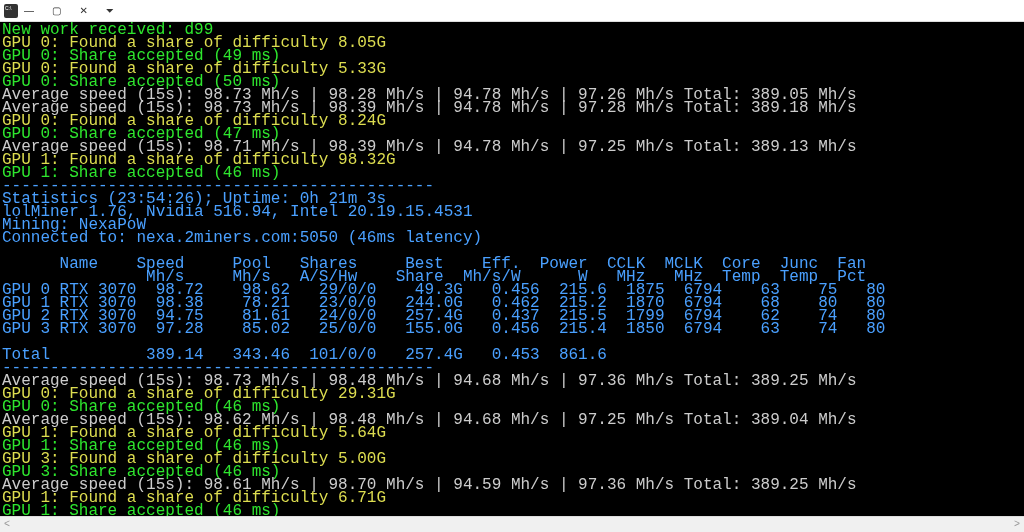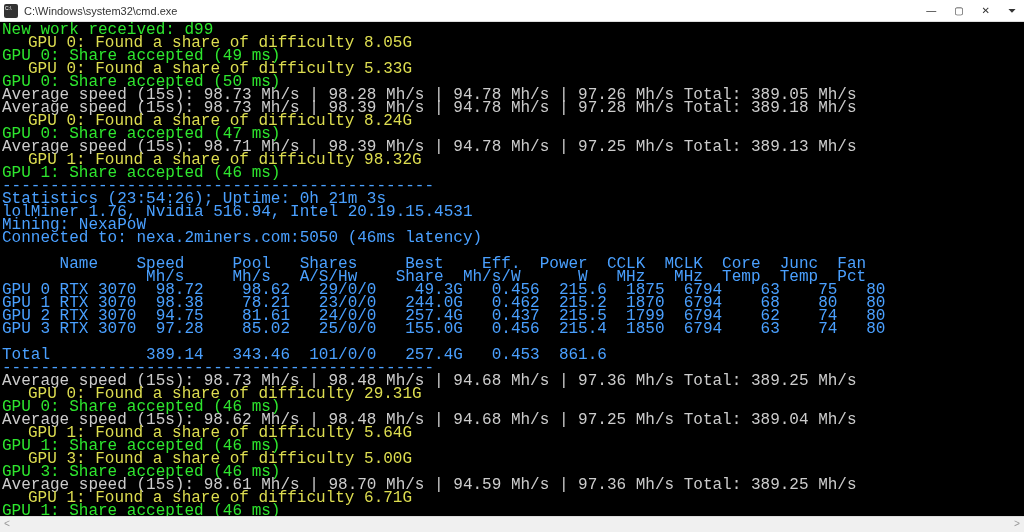--- a/index.html
+++ b/index.html
@@ -39,41 +39,40 @@
     color: #cccccc;
     width: 100%;
     height: 494px;
     overflow: hidden;
     font-size: 16px;
     line-height: 13px;
     padding: 2px 2px;
     white-space: pre;
   }
   .g { color: #2ee62e; }       
-  .y { color: #dddd50; margin-left: 26px; }       
+  .y { color: #dddd50; }       
   .w { color: #cccccc; }       
   .c { color: #4aa0ff; }       
   .scrollarrows {
     height: 16px;
     background: #f0f0f0;
     display: flex;
     justify-content: space-between;
     font-size: 10px;
     padding: 0 4px;
     color: #999;
     align-items: center;
     border-top: 1px solid #ddd;
   }
 </style>
 </head>
 <body>
 
 <div class="titlebar">
   <span class="icon"></span>
-  <span class="title">C:\Windows\system32\cmd.exe</span>
   <div class="controls">
     <span>—</span>
     <span>▢</span>
     <span>✕</span>
     <span>⏷</span>
   </div>
 </div>
 
 <div class="terminal" id="term"><div class="g">New work received: d99</div><div class="y">GPU 0: Found a share of difficulty 8.05G</div><div class="g">GPU 0: Share accepted (49 ms)</div><div class="y">GPU 0: Found a share of difficulty 5.33G</div><div class="g">GPU 0: Share accepted (50 ms)</div><div class="w">Average speed (15s): 98.73 Mh/s | 98.28 Mh/s | 94.78 Mh/s | 97.26 Mh/s Total: 389.05 Mh/s</div><div class="w">Average speed (15s): 98.73 Mh/s | 98.39 Mh/s | 94.78 Mh/s | 97.28 Mh/s Total: 389.18 Mh/s</div><div class="y">GPU 0: Found a share of difficulty 8.24G</div><div class="g">GPU 0: Share accepted (47 ms)</div><div class="w">Average speed (15s): 98.71 Mh/s | 98.39 Mh/s | 94.78 Mh/s | 97.25 Mh/s Total: 389.13 Mh/s</div><div class="y">GPU 1: Found a share of difficulty 98.32G</div><div class="g">GPU 1: Share accepted (46 ms)</div><div class="c">---------------------------------------------</div><div class="c">Statistics (23:54:26); Uptime: 0h 21m 3s</div><div class="c">lolMiner 1.76, Nvidia 516.94, Intel 20.19.15.4531</div><div class="c">Mining: NexaPoW</div><div class="c">Connected to: nexa.2miners.com:5050 (46ms latency)</div><div class="c"> </div><div class="c">      Name    Speed     Pool   Shares     Best    Eff.  Power  CCLK  MCLK  Core  Junc  Fan</div><div class="c">               Mh/s     Mh/s   A/S/Hw    Share  Mh/s/W      W   MHz   MHz  Temp  Temp  Pct</div><div class="c">GPU 0 RTX 3070  98.72    98.62   29/0/0    49.3G   0.456  215.6  1875  6794    63    75   80</div><div class="c">GPU 1 RTX 3070  98.38    78.21   23/0/0   244.0G   0.462  215.2  1870  6794    68    80   80</div><div class="c">GPU 2 RTX 3070  94.75    81.61   24/0/0   257.4G   0.437  215.5  1799  6794    62    74   80</div><div class="c">GPU 3 RTX 3070  97.28    85.02   25/0/0   155.0G   0.456  215.4  1850  6794    63    74   80</div><div class="c"> </div><div class="c">Total          389.14   343.46  101/0/0   257.4G   0.453  861.6</div><div class="c">---------------------------------------------</div><div class="w">Average speed (15s): 98.73 Mh/s | 98.48 Mh/s | 94.68 Mh/s | 97.36 Mh/s Total: 389.25 Mh/s</div><div class="y">GPU 0: Found a share of difficulty 29.31G</div><div class="g">GPU 0: Share accepted (46 ms)</div><div class="w">Average speed (15s): 98.62 Mh/s | 98.48 Mh/s | 94.68 Mh/s | 97.25 Mh/s Total: 389.04 Mh/s</div><div class="y">GPU 1: Found a share of difficulty 5.64G</div><div class="g">GPU 1: Share accepted (46 ms)</div><div class="y">GPU 3: Found a share of difficulty 5.00G</div><div class="g">GPU 3: Share accepted (46 ms)</div><div class="w">Average speed (15s): 98.61 Mh/s | 98.70 Mh/s | 94.59 Mh/s | 97.36 Mh/s Total: 389.25 Mh/s</div><div class="y">GPU 1: Found a share of difficulty 6.71G</div><div class="g">GPU 1: Share accepted (46 ms)</div></div>
 

